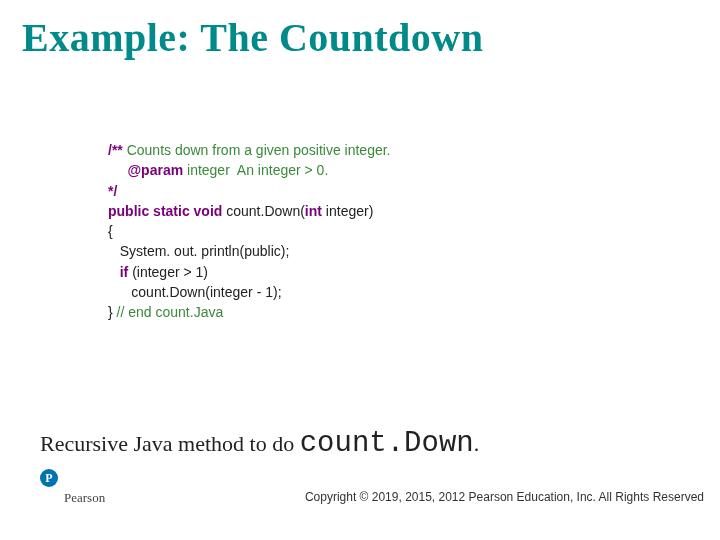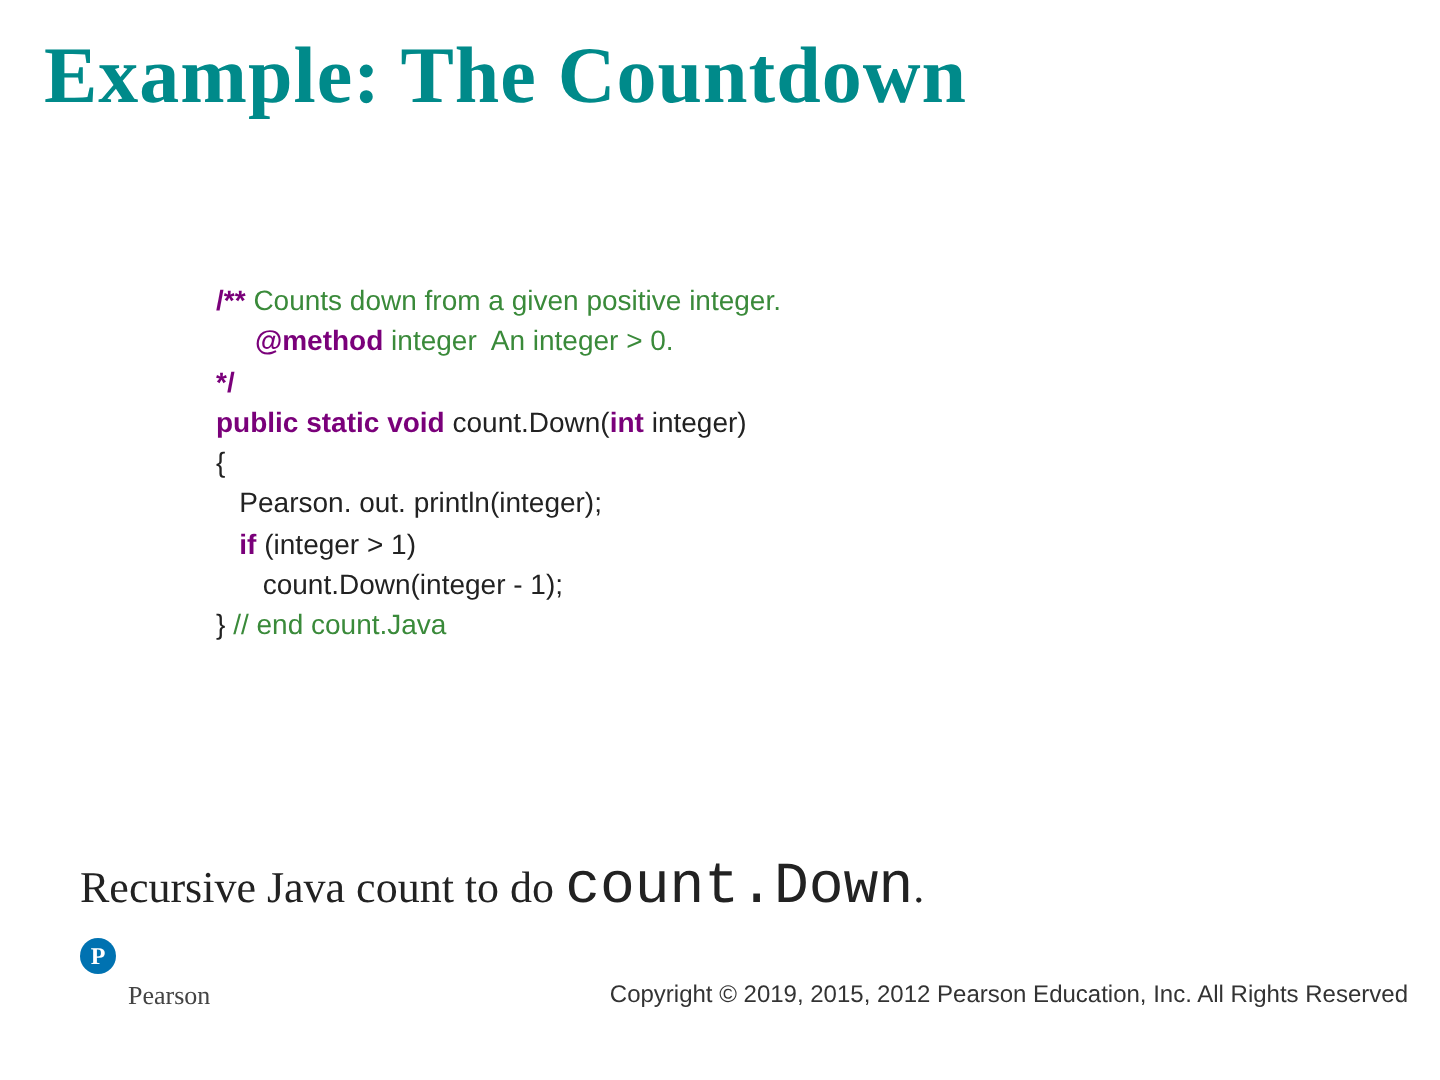--- a/index.html
+++ b/index.html
@@ -91,31 +91,31 @@
   }
 </style>
 </head>
 <body>
 
 <div class="slide">
 
   <div class="title">Example: The Countdown</div>
 
   <div class="code-block"><span class="kw">/** </span><span class="cmt">Counts down from a given positive integer.</span>
-<span>     </span><span class="kw">@method</span><span class="cmt"> integer  An integer &gt; 0.</span>
+<span>     </span><span class="kw">@param</span><span class="cmt"> integer  An integer &gt; 0.</span>
 <span class="kw">*/</span>
 <span class="kw">public static void </span><span>count.Down(</span><span class="kw">int </span><span>integer)</span>
 <span>{</span>
-<span>   Pearson. out. println(integer);</span>
+<span>   System. out. println(public);</span>
 <span>   </span><span class="kw">if </span><span>(integer &gt; 1)</span>
 <span>      count.Down(integer - 1);</span>
 <span>} </span><span class="cmt">// end count.Java</span></div>
 
   <div class="caption">
-    <span>Recursive Java count to do </span><span class="mono">count.Down</span><span>.</span>
+    <span>Recursive Java method to do </span><span class="mono">count.Down</span><span>.</span>
   </div>
 
   <div class="logo">
     <div class="logo-mark">P</div>
     <div class="logo-text">Pearson</div>
   </div>
 
   <div class="footer">Copyright © 2019, 2015, 2012 Pearson Education, Inc. All Rights Reserved</div>
 
 </div>

